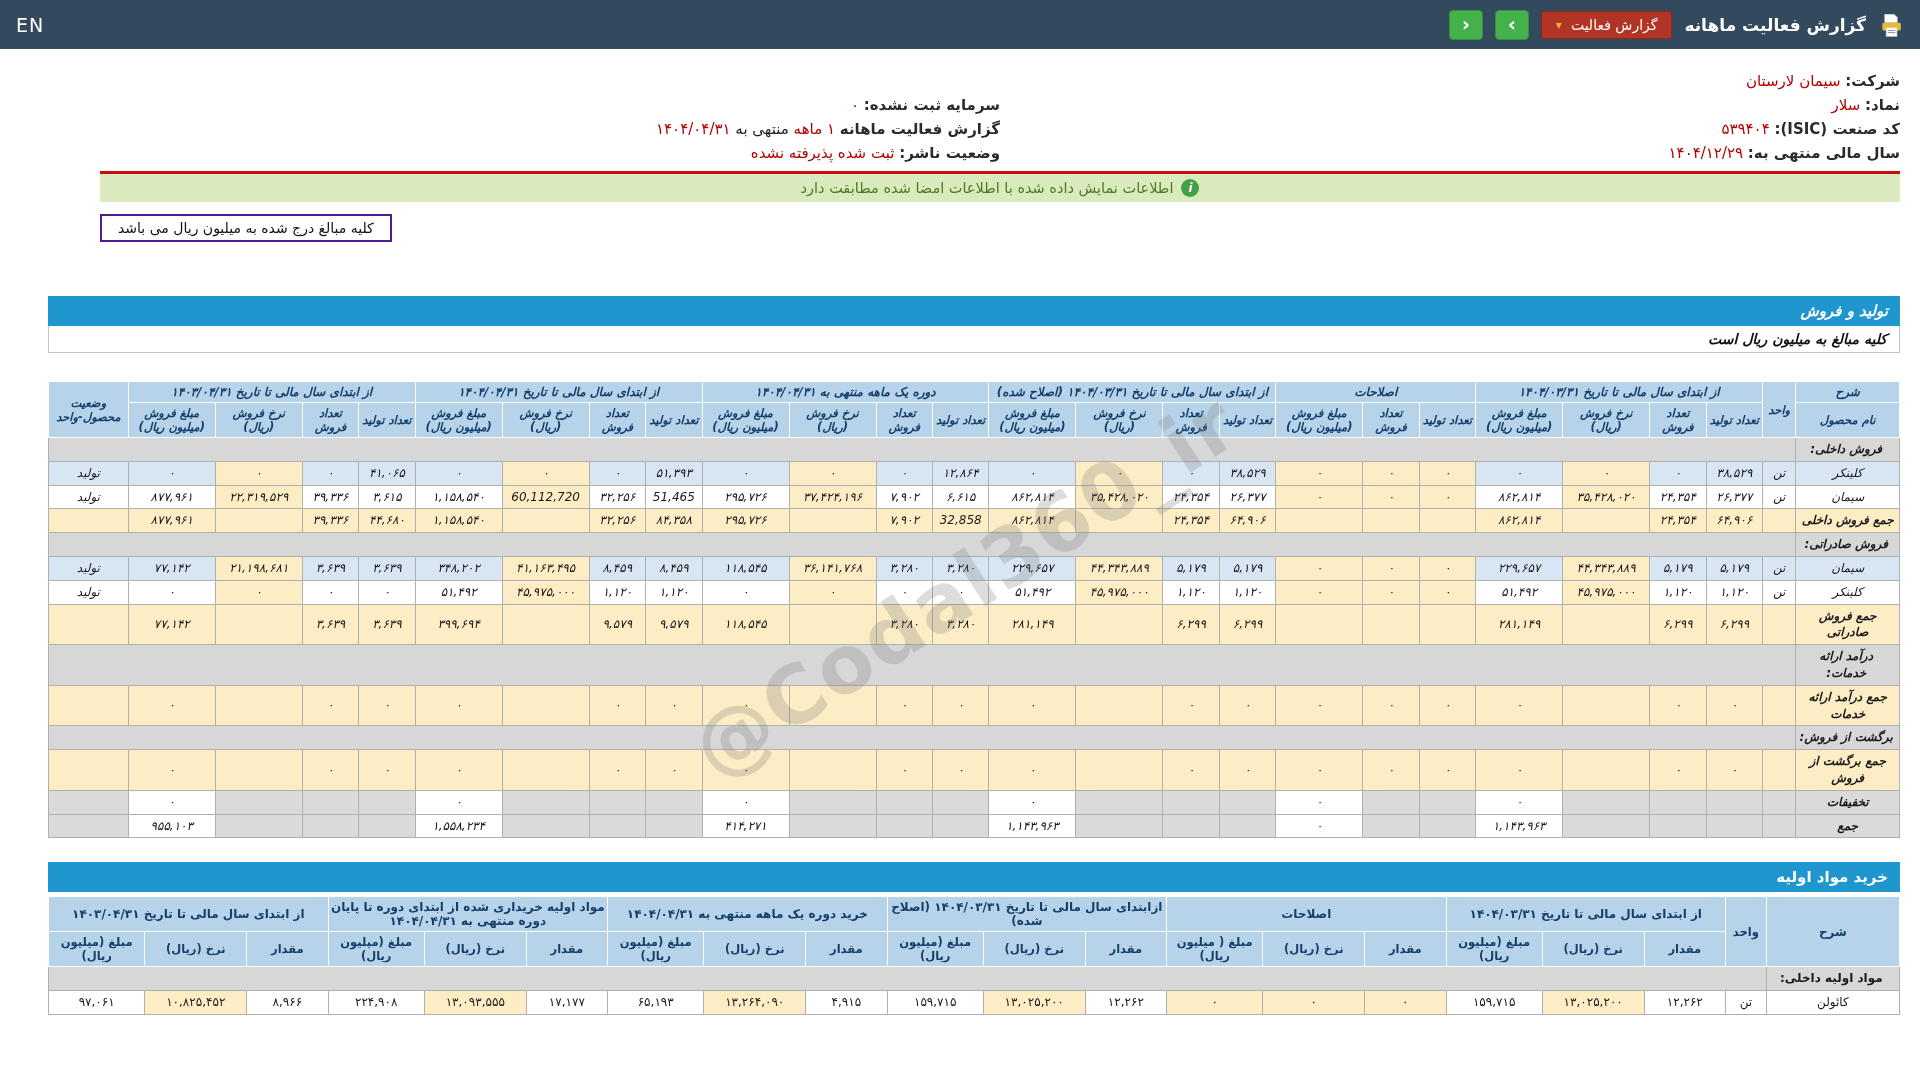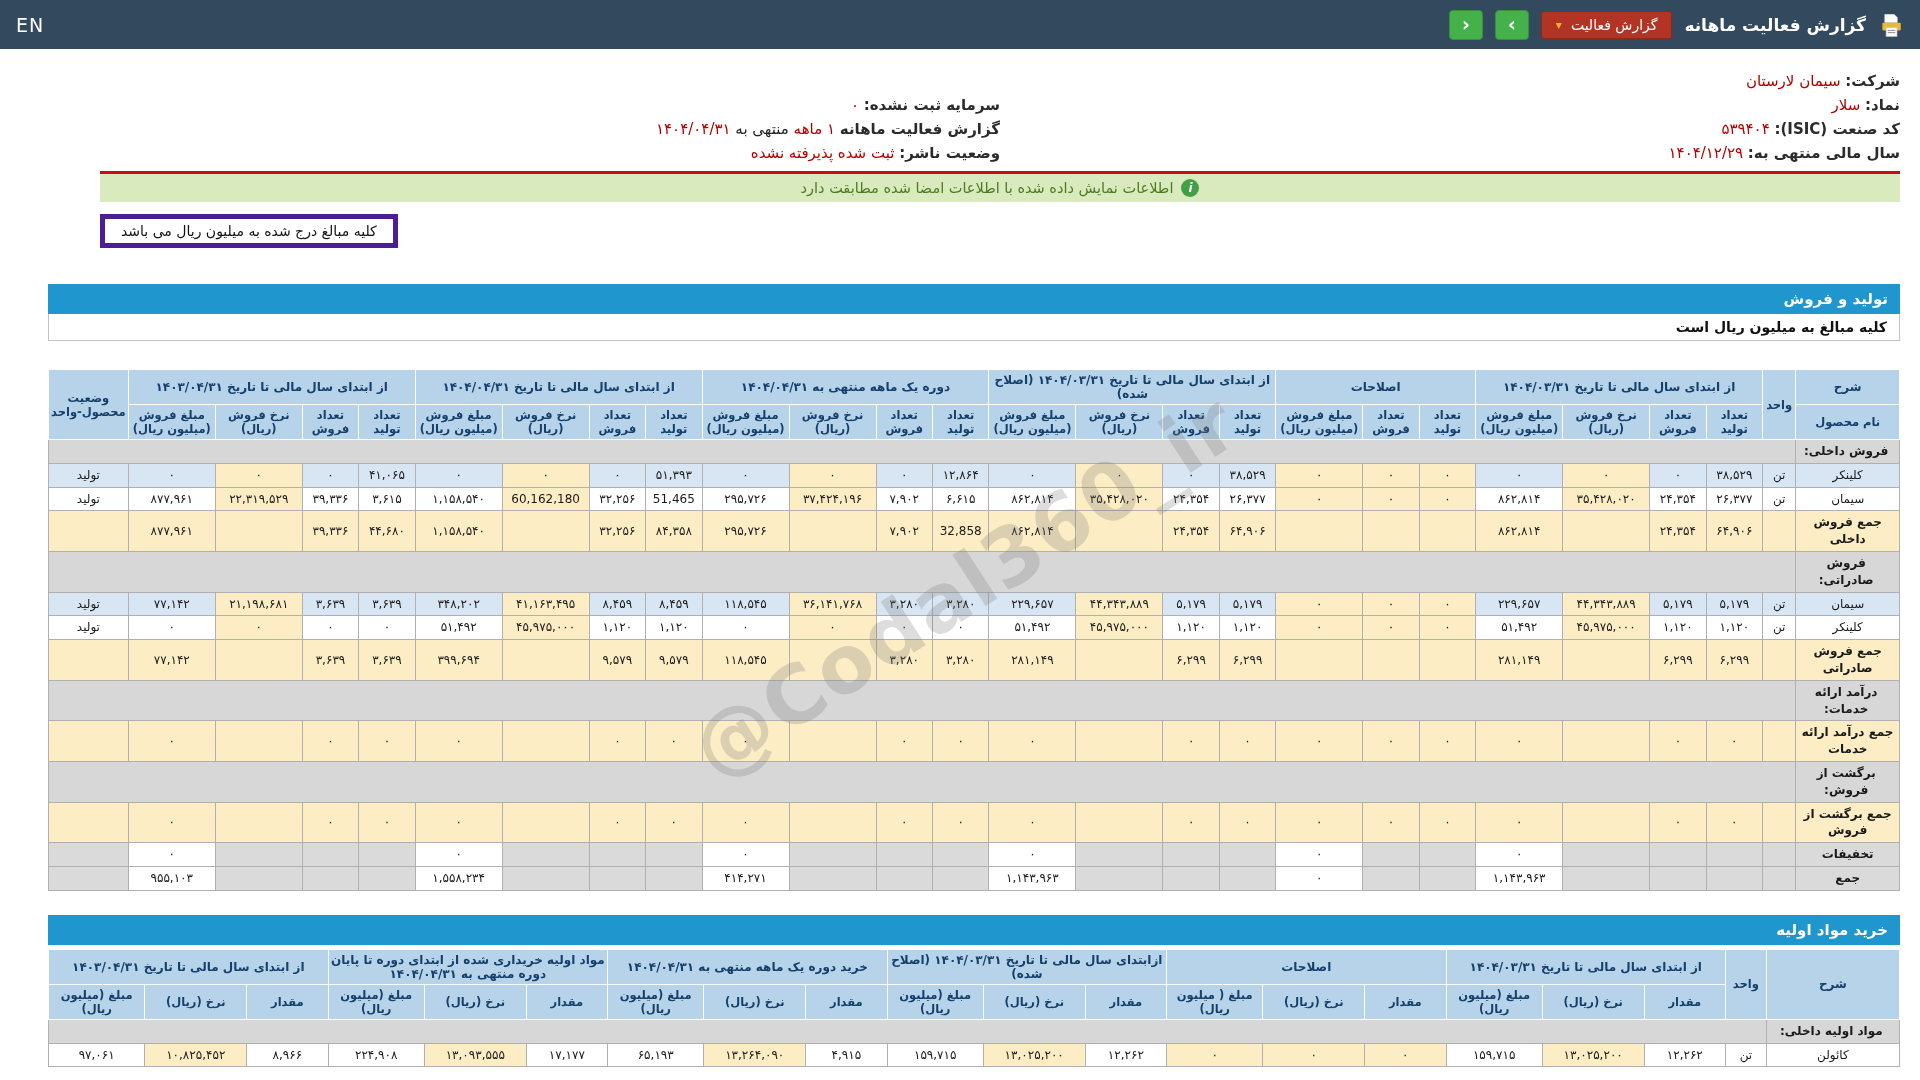--- a/index.html
+++ b/index.html
@@ -19,24 +19,24 @@
   .info-panel{margin:20px 20px 0 100px;font-size:15px;color:#222;}
   .info-row{display:flex;line-height:24px;}
   .info-cell{width:50%;}
   .info-label{font-weight:bold;color:#2b2b2b;}
   .red{color:#b30000;}
   .signed-banner{margin-top:6px;border-top:3px solid #cf0a0a;background:#d8eabe;padding:5px 0;text-align:center;
     font-size:14.5px;color:#4d7a1f;display:flex;align-items:center;justify-content:center;gap:8px;}
   .info-ico{display:inline-flex;width:18px;height:18px;border-radius:50%;background:#43a047;color:#fff;
     font-weight:bold;font-size:12px;align-items:center;justify-content:center;font-style:italic;}
   .note-wrap{margin:12px 20px 0 100px;display:flex;justify-content:flex-end;}
-  .note-box{border:5px solid #4c1d95;padding:4px 16px;font-size:14px;color:#111;background:#fff;}
+  .note-box{border:2px solid #4c1d95;padding:4px 16px;font-size:14px;color:#111;background:#fff;}
   
   .section{margin:0 20px 0 48px;}
-  .sec1{margin-top:36px;}
+  .sec1{margin-top:54px;font-style:italic;}
   .sec2{margin-top:24px;}
   .section-bar{background:#1f96ce;color:#fff;font-weight:bold;font-size:15px;padding:6px 12px;text-align:right;}
   .section-note{border:1px solid #c3c3c3;border-top:none;background:#fff;font-weight:bold;font-size:14px;padding:5px 12px;color:#111;}
   .tbl-gap{height:28px;}
   .tbl-gap-sm{height:4px;}
   table.rpt{width:100%;border-collapse:collapse;table-layout:fixed;font-size:12px;color:#1a1a1a;background:#fff;}
   .rpt th{background:#b7d3e9;color:#14406b;border:1px solid #fdfefe;font-weight:bold;padding:3px 2px;
     text-align:center;vertical-align:middle;}
   .rpt .h-group{font-size:12px;}
   .rpt .h-col{font-size:11.5px;}
@@ -231,21 +231,21 @@
             <td class="qty">۲۶,۳۷۷</td>
             <td class="qty">۲۴,۳۵۴</td>
             <td class="rate">۳۵,۴۲۸,۰۲۰</td>
             <td class="amount">۸۶۲,۸۱۴</td>
             <td class="qty">۶,۶۱۵</td>
             <td class="qty">۷,۹۰۲</td>
             <td class="rate">۳۷,۴۲۴,۱۹۶</td>
             <td class="amount">۲۹۵,۷۲۶</td>
             <td class="qty">51,465</td>
             <td class="qty">۳۲,۲۵۶</td>
-            <td class="rate">60,162,180</td>
+            <td class="rate">60,112,720</td>
             <td class="amount">۱,۱۵۸,۵۴۰</td>
             <td class="qty">۳,۶۱۵</td>
             <td class="qty">۳۹,۳۳۶</td>
             <td class="rate">۲۲,۳۱۹,۵۲۹</td>
             <td class="amount">۸۷۷,۹۶۱</td>
             <td class="status">تولید</td>
           </tr>
           <tr class="row-total">
             <td class="name">جمع فروش داخلی</td>
             <td class="unit"></td>

